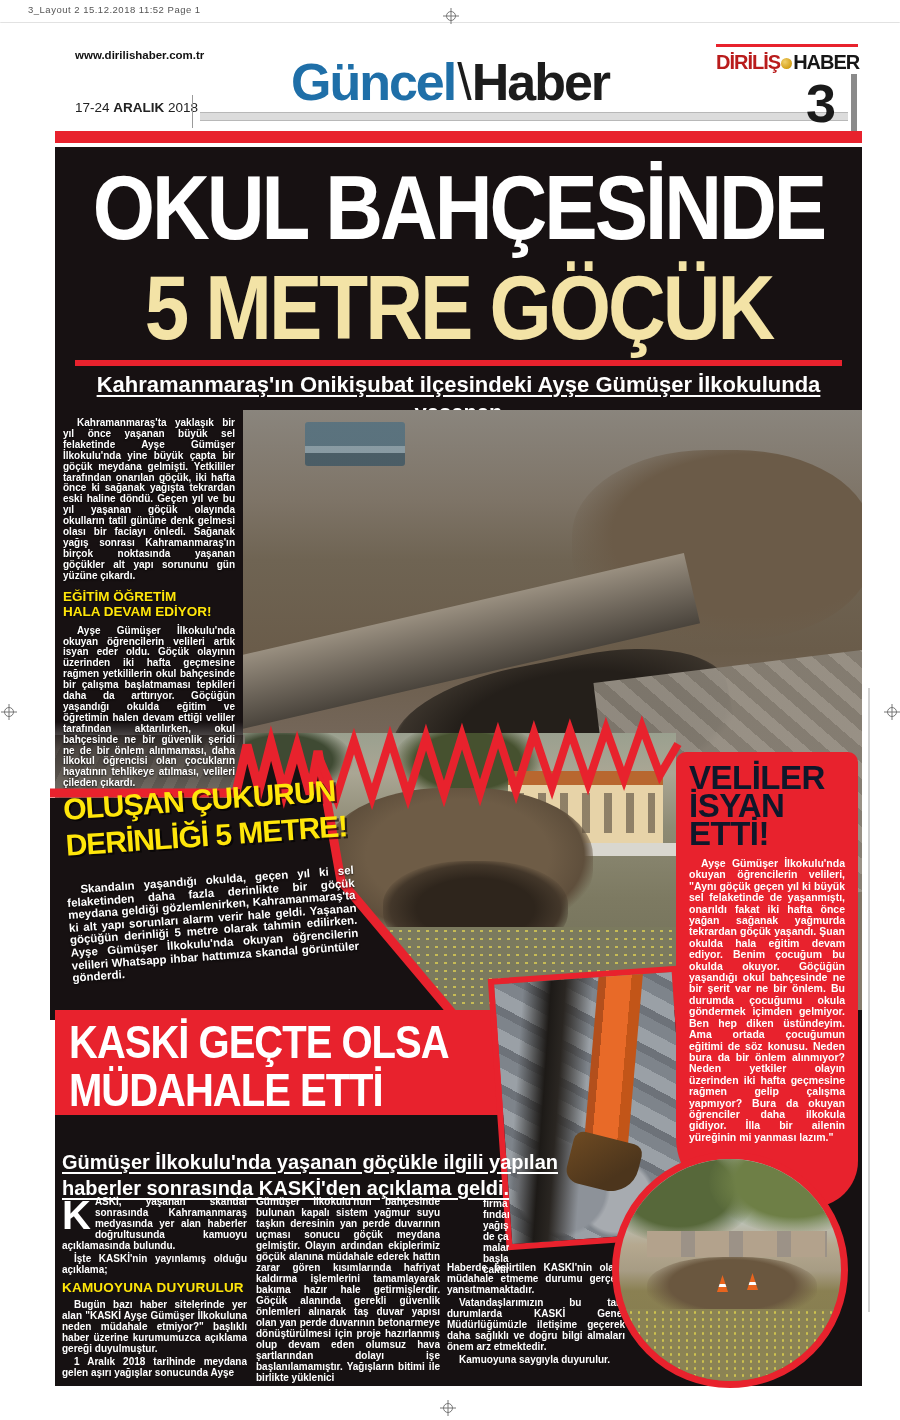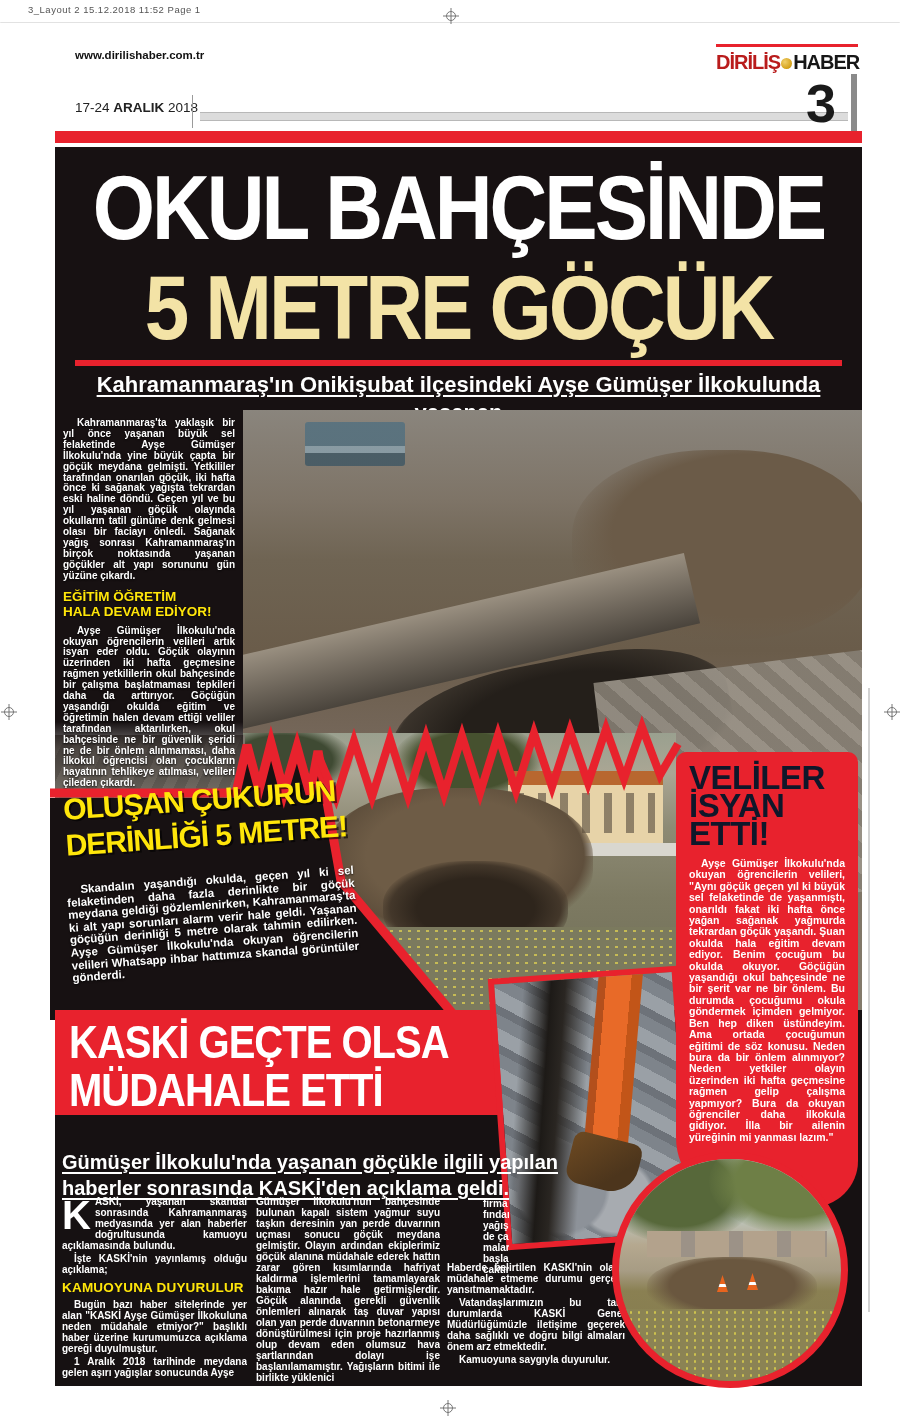--- a/index.html
+++ b/index.html
@@ -171,20 +171,23 @@
       <line x1="8" y1="0" x2="8" y2="16" stroke="#777" stroke-width="1"></line>
       <line x1="0" y1="8" x2="16" y2="8" stroke="#777" stroke-width="1"></line>
     </svg>
   <svg class="abs crosshair" style="left:440px;top:1400px;" viewBox="0 0 16 16">
       <circle cx="8" cy="8" r="4.5" fill="none" stroke="#777" stroke-width="1"></circle>
       <line x1="8" y1="0" x2="8" y2="16" stroke="#777" stroke-width="1"></line>
       <line x1="0" y1="8" x2="16" y2="8" stroke="#777" stroke-width="1"></line>
     </svg>
 
   <div class="abs website">www.dirilishaber.com.tr</div>
+  <div class="abs logo">
+    <span class="blue">Güncel</span><span class="sep">\</span><span class="black">Haber</span>
+  </div>
   <div class="abs brandbox">
     <div class="brandline"></div>
     <div class="brandtxt">
       <span class="red">DİRİLİŞ</span><span class="medal"></span><span class="blk">HABER</span>
     </div>
   </div>
   <div class="abs dateline">
     <span>17-24</span>
     <b>ARALIK</b>
     <span>2018</span>

